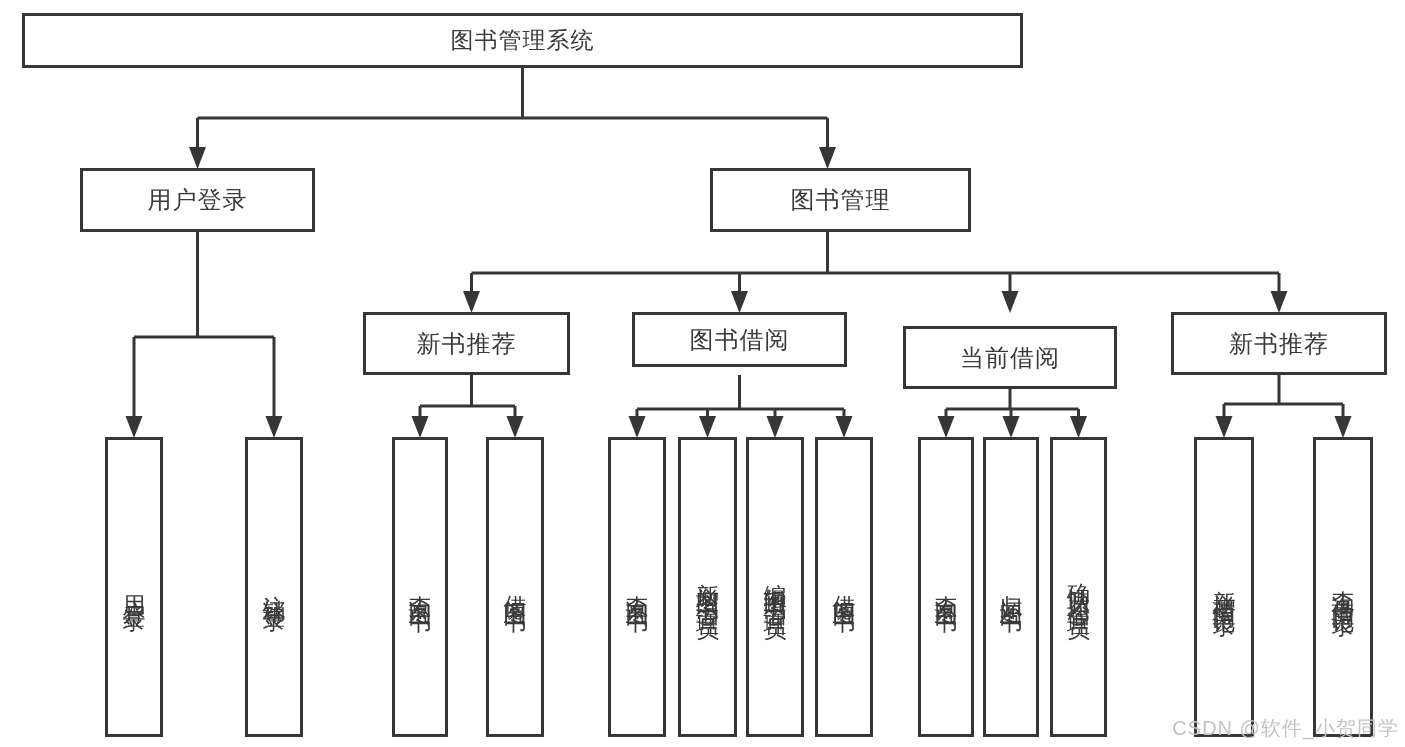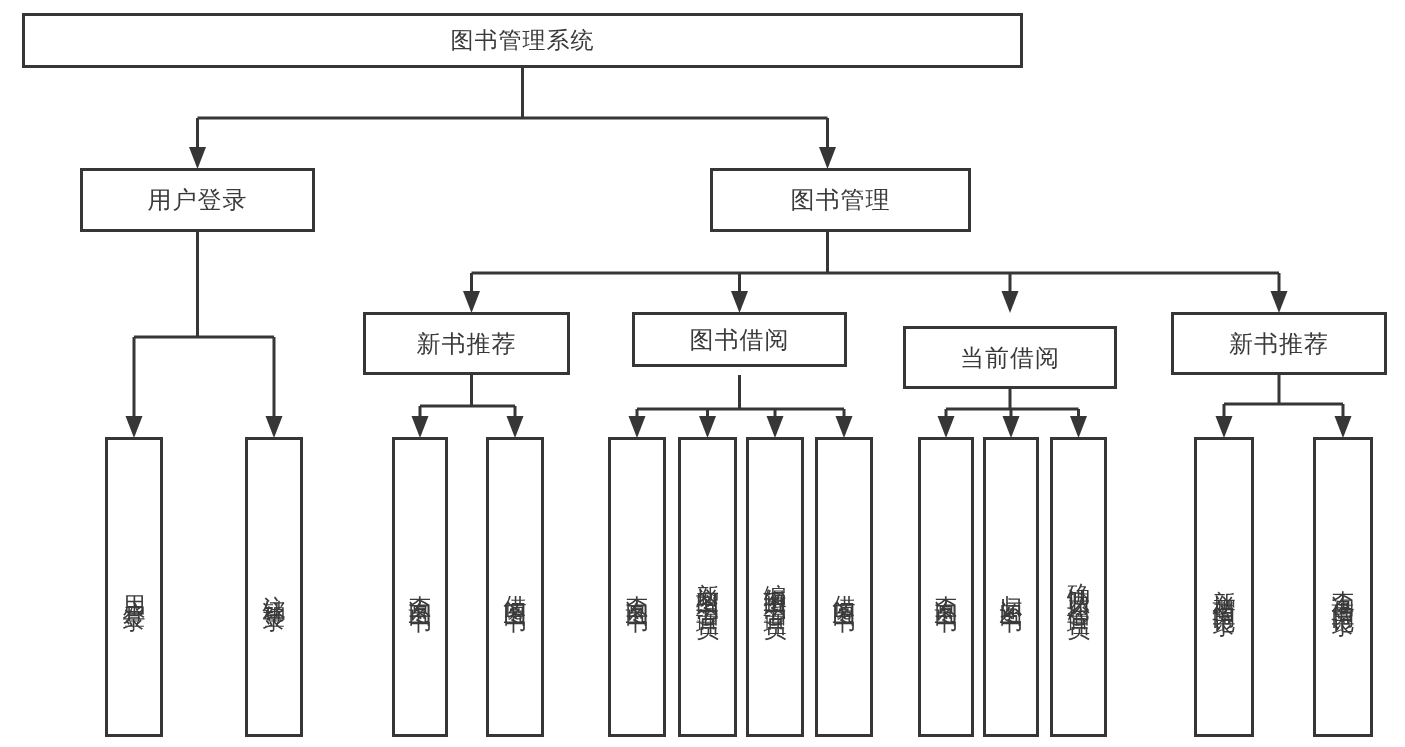--- a/index.html
+++ b/index.html
@@ -142,13 +142,14 @@
       <div class="node v" style="left: 1050px; top: 437px; width: 57px; height: 300px;">
         <span class="lbl">确认归还（管理员）</span>
       </div>
       <div class="node v" style="left: 1194px; top: 437px; width: 60px; height: 300px;">
         <span class="lbl">新增借阅记录</span>
       </div>
       <div class="node v" style="left: 1313px; top: 437px; width: 60px; height: 300px;">
         <span class="lbl">查询借阅记录</span>
       </div>
     </div>
+  <div id="watermark">CSDN @软件_小贺同学</div>
 </div>
 
 </body></html>

